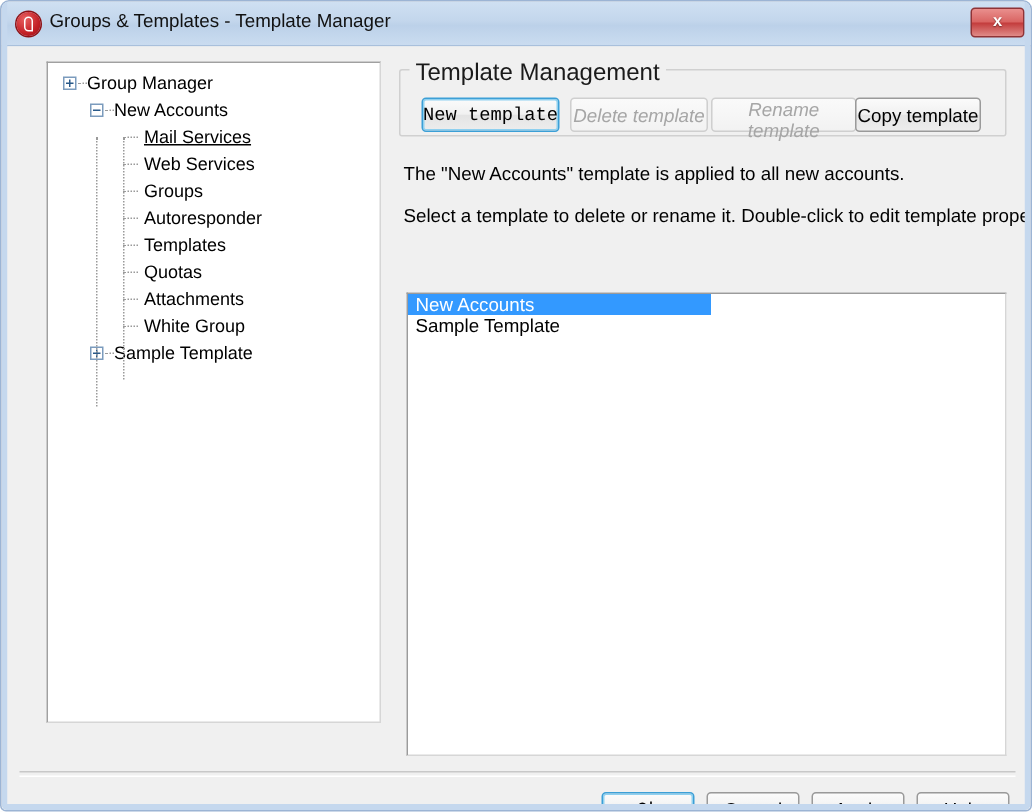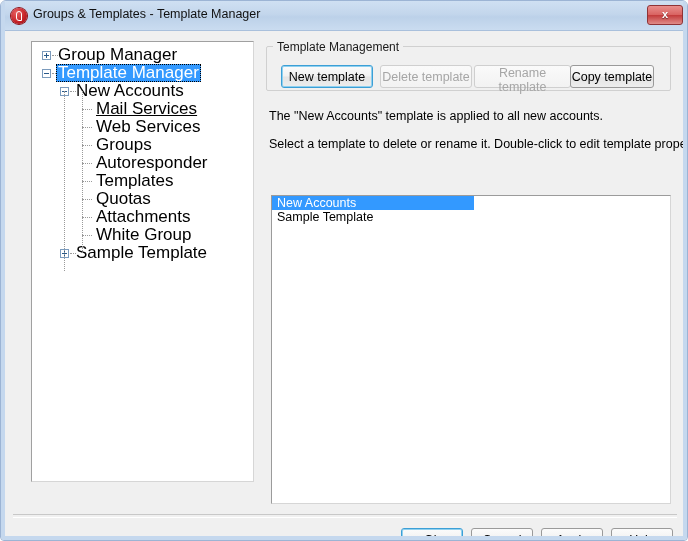--- a/index.html
+++ b/index.html
@@ -113,21 +113,21 @@
   }
   .tree {
     position: absolute;
     left: 0; top: 4px;
     width: 100%;
   }
   .tnode {
     position: relative;
     height: 18px;
     line-height: 18px;
-    font-size: 17px;
+    font-size: 12px;
     white-space: nowrap;
     color: #000;
   }
   .tnode .tlabel {
     position: absolute;
     top: 0;
     padding: 0 2px;
   }
   .tnode.sel .tlabel {
     background: #3399ff;
@@ -183,45 +183,47 @@
     width: 405px; height: 45px;
     box-sizing: border-box;
     border: 1px solid #d0d0d0;
     border-radius: 2px;
   }
   .groupbox-title {
     position: absolute;
     left: 268px; top: 9px;
     background: #f0f0f0;
     padding: 0 4px;
-    font-size: 12px;
+    font-size: 16px;
     color: #1a1a1a;
   }
   .btn {
     position: absolute;
     box-sizing: border-box;
     height: 23px;
     border: 1px solid #9a9a9a;
     border-radius: 3px;
     background: linear-gradient(to bottom, #fbfbfb 0%, #f1f1f1 48%, #e4e4e4 52%, #ededed 100%);
     font-family: "Liberation Sans", sans-serif;
     font-size: 12.5px;
     color: #000000;
     cursor: pointer;
     padding: 0;
   }
   .btn.focus {
     border-color: #3c9fd6;
     box-shadow: 0 0 0 1px #8fd0ef inset;
+    font-family: Liberation Mono, monospace;
   }
   .btn.disabled {
     color: #a6a6a6;
     border-color: #cfcfcf;
     background: linear-gradient(to bottom, #fafafa 0%, #f2f2f2 100%);
     cursor: default;
+    font-style: italic;
   }
 
   .info-line {
     position: absolute;
     left: 264px;
     font-size: 12.5px;
     color: #000;
     white-space: nowrap;
   }
 
@@ -281,25 +283,20 @@
 
   <div class="client">
 
     <div class="tree-panel">
       <div class="tree" id="tree-root">
           <div class="tnode">
             <span class="tbox plus" style="left: 10px;"></span>
             <span class="tdash" style="left: 20px;"></span>
             <span class="tlabel" style="left: 24px;">Group Manager</span>
           </div>
-          <div class="tnode sel">
-            <span class="tbox" style="left: 10px;"></span>
-            <span class="tdash" style="left: 20px;"></span>
-            <span class="tlabel" style="left: 24px;">Template Manager</span>
-          </div>
           <div class="tnode">
             <span class="tbox" style="left: 28px;"></span>
             <span class="tdash" style="left: 38px;"></span>
             <span class="tlabel" style="left: 42px;">New Accounts</span>
           </div>
           <div class="tnode">
             <span class="telbow" style="left: 50px;"></span>
             <span class="tlabel" style="left: 62px; text-decoration: underline;">Mail Services</span>
           </div>
           <div class="tnode">

